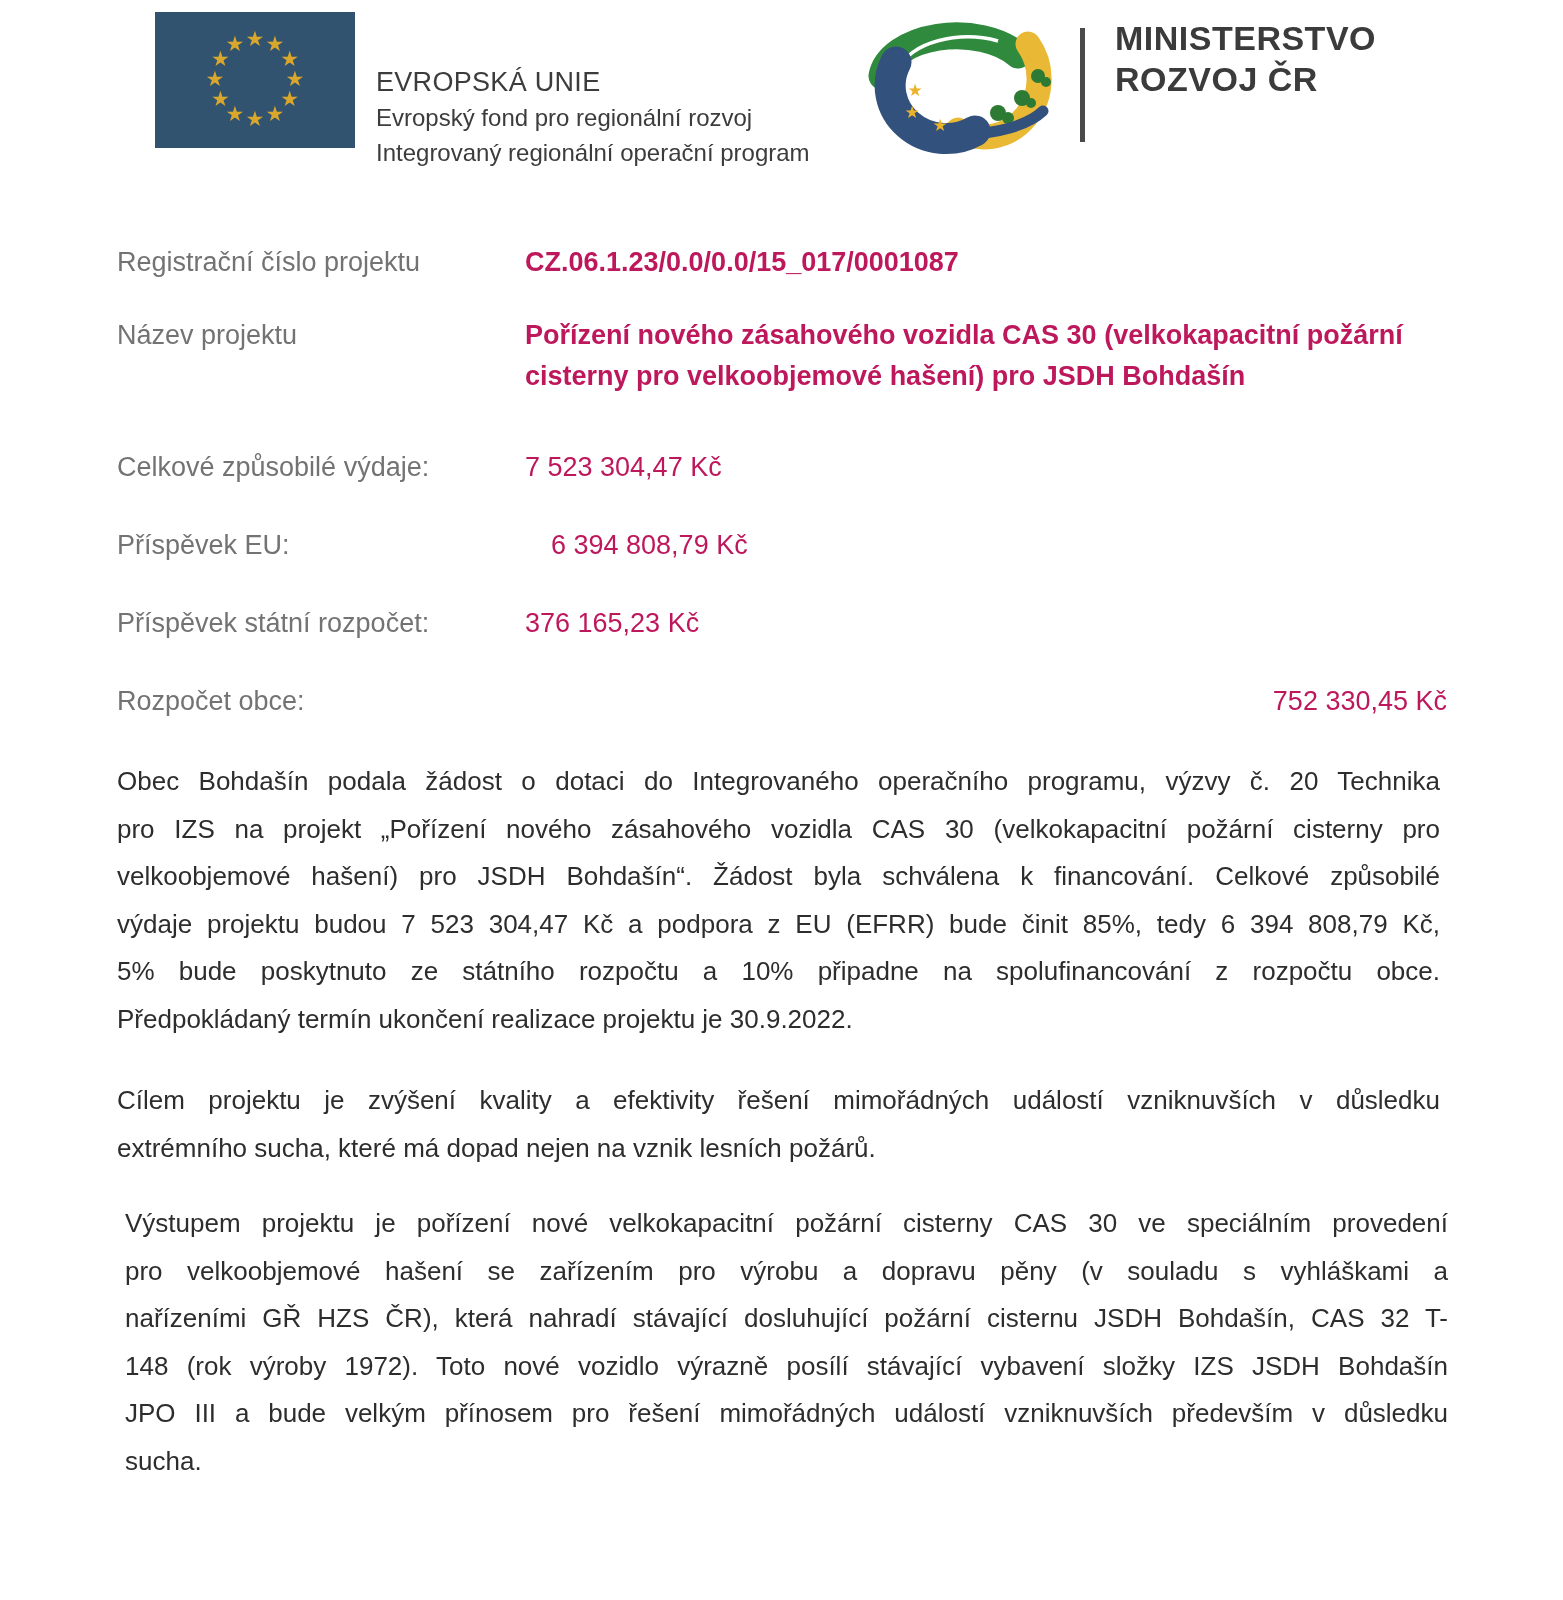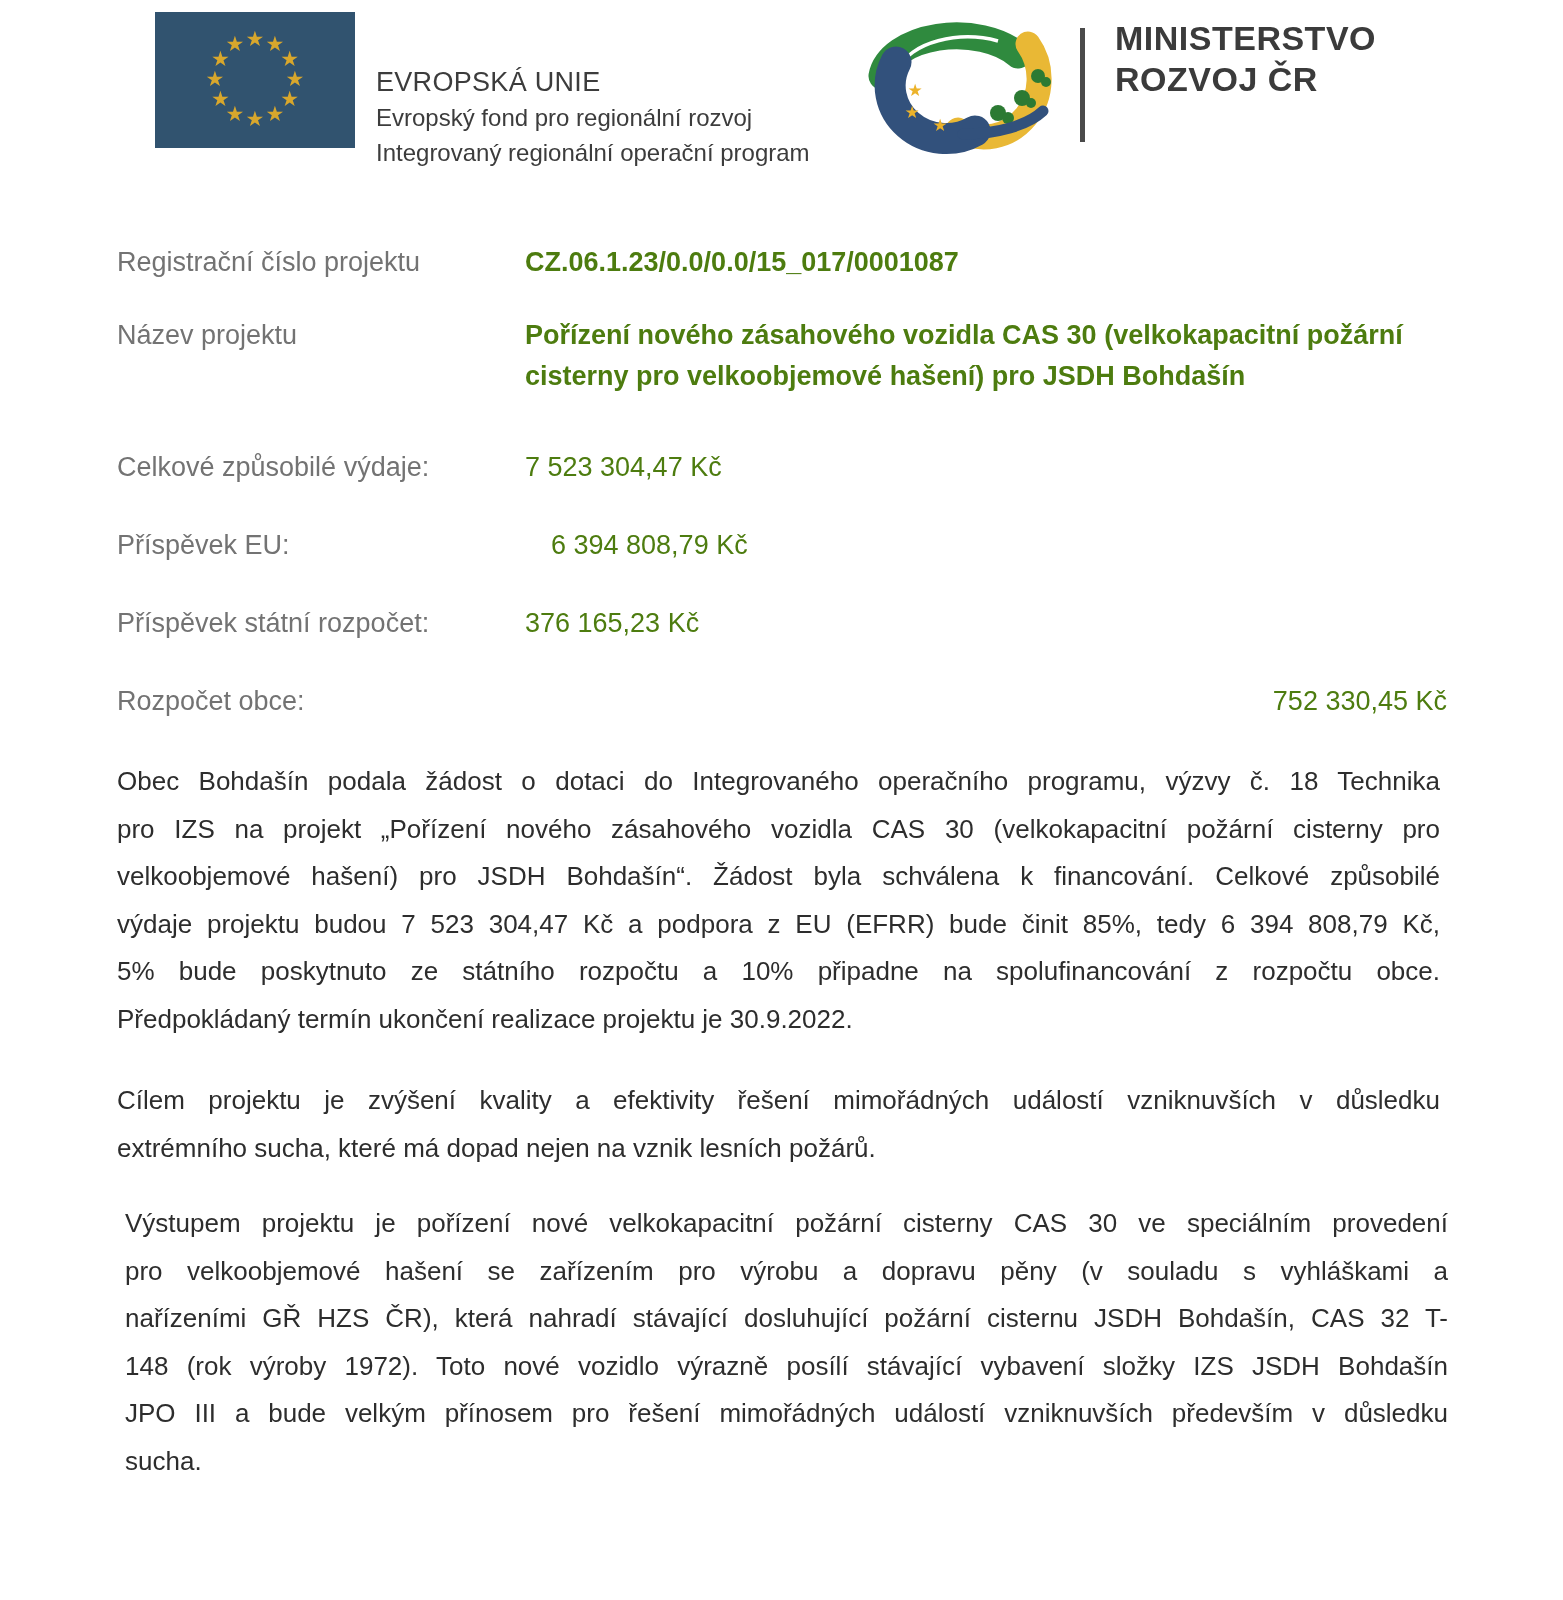--- a/index.html
+++ b/index.html
@@ -19,21 +19,21 @@
   .eu-text .t2, .eu-text .t3 { font-size:24px; line-height:35px; }
 
   .mmr-logo { position:absolute; left:860px; top:10px; width:210px; height:145px; }
   .mmr-divider { position:absolute; left:1080px; top:28px; width:5px; height:114px; background:#4a4a4a; }
   .mmr-text { position:absolute; left:1115px; top:18px; color:#3b3b3b;
               font-weight:bold; font-size:34px; line-height:41px; letter-spacing:.5px; }
 
   
   .detail-row { position:absolute; left:117px; width:1330px; display:flex; font-size:27px; line-height:34px; }
   .detail-row .lbl { width:408px; flex:0 0 408px; color:#737373; }
-  .detail-row .val { color:#4d7c0f; }
+  .detail-row .val { color:#be185d; }
   .detail-row .val.bold { font-weight:bold; }
   .row-1 { top:245px; }
   .row-2 { top:318px; }
   .row-2 .val div { line-height:48px; margin-top:-7px; }
   .row-3 { top:450px; }
   .row-4 { top:528px;gap:26px; }
   .row-5 { top:606px; }
   .row-6 { top:684px;justify-content:space-between; }
 
   
@@ -137,21 +137,21 @@
     <div class="val">376 165,23 Kč</div>
   </div>
 
   <div class="detail-row row-6">
     <div class="lbl">Rozpočet obce:</div>
     <div class="val">752 330,45 Kč</div>
   </div>
 </div>
 
 <div class="para p1">
-  <div class="pline">Obec Bohdašín podala žádost o dotaci do Integrovaného operačního programu, výzvy č. 18 Technika</div>
+  <div class="pline">Obec Bohdašín podala žádost o dotaci do Integrovaného operačního programu, výzvy č. 20 Technika</div>
   <div class="pline">pro IZS na projekt „Pořízení nového zásahového vozidla CAS 30 (velkokapacitní požární cisterny pro</div>
   <div class="pline">velkoobjemové hašení) pro JSDH Bohdašín“. Žádost byla schválena k financování. Celkové způsobilé</div>
   <div class="pline">výdaje projektu budou 7 523 304,47 Kč a podpora z EU (EFRR) bude činit 85%, tedy 6 394 808,79 Kč,</div>
   <div class="pline">5% bude poskytnuto ze státního rozpočtu a 10% připadne na spolufinancování z rozpočtu obce.</div>
   <div class="pline-last">Předpokládaný termín ukončení realizace projektu je 30.9.2022.</div>
 </div>
 
 <div class="para p2">
   <div class="pline">Cílem projektu je zvýšení kvality a efektivity řešení mimořádných událostí vzniknuvších v důsledku</div>
   <div class="pline-last">extrémního sucha, které má dopad nejen na vznik lesních požárů.</div>

